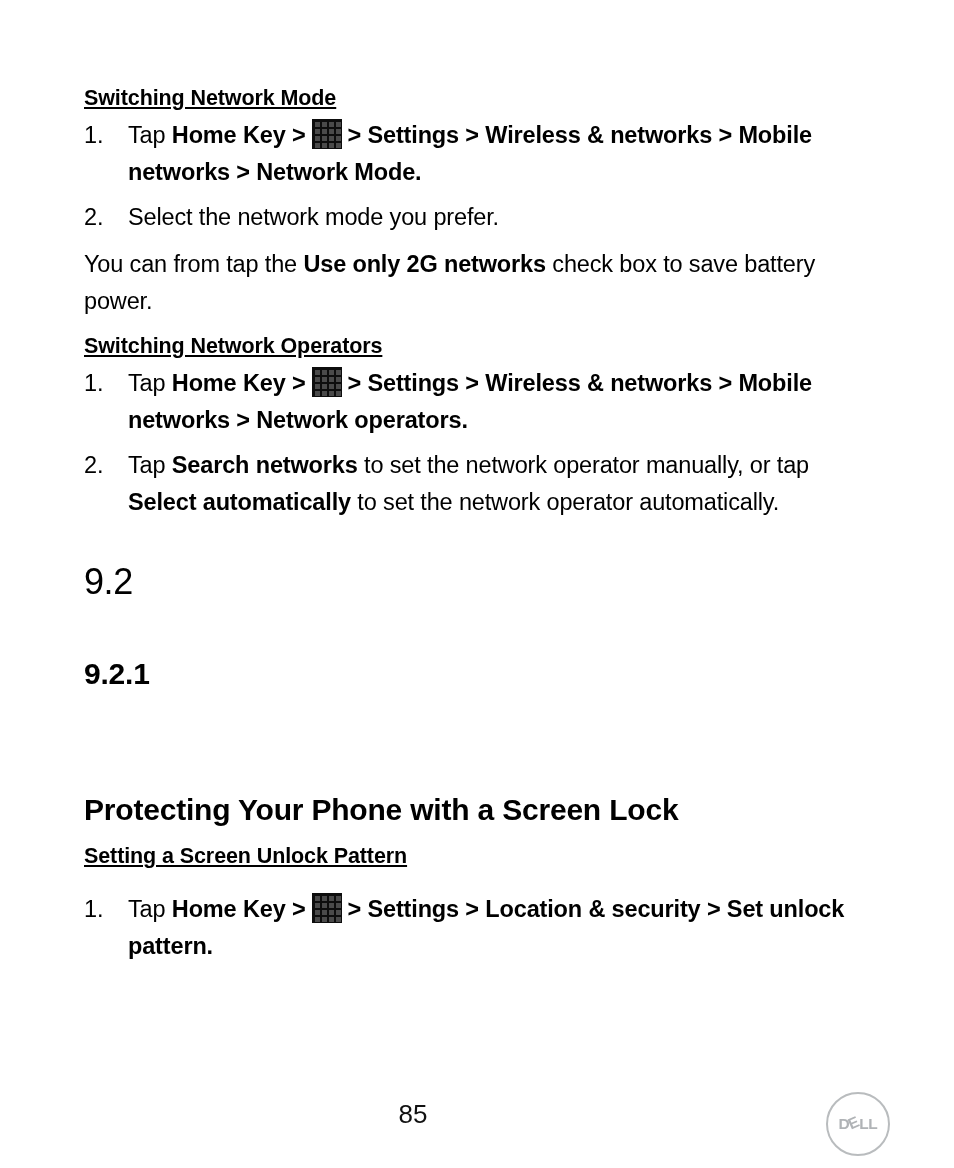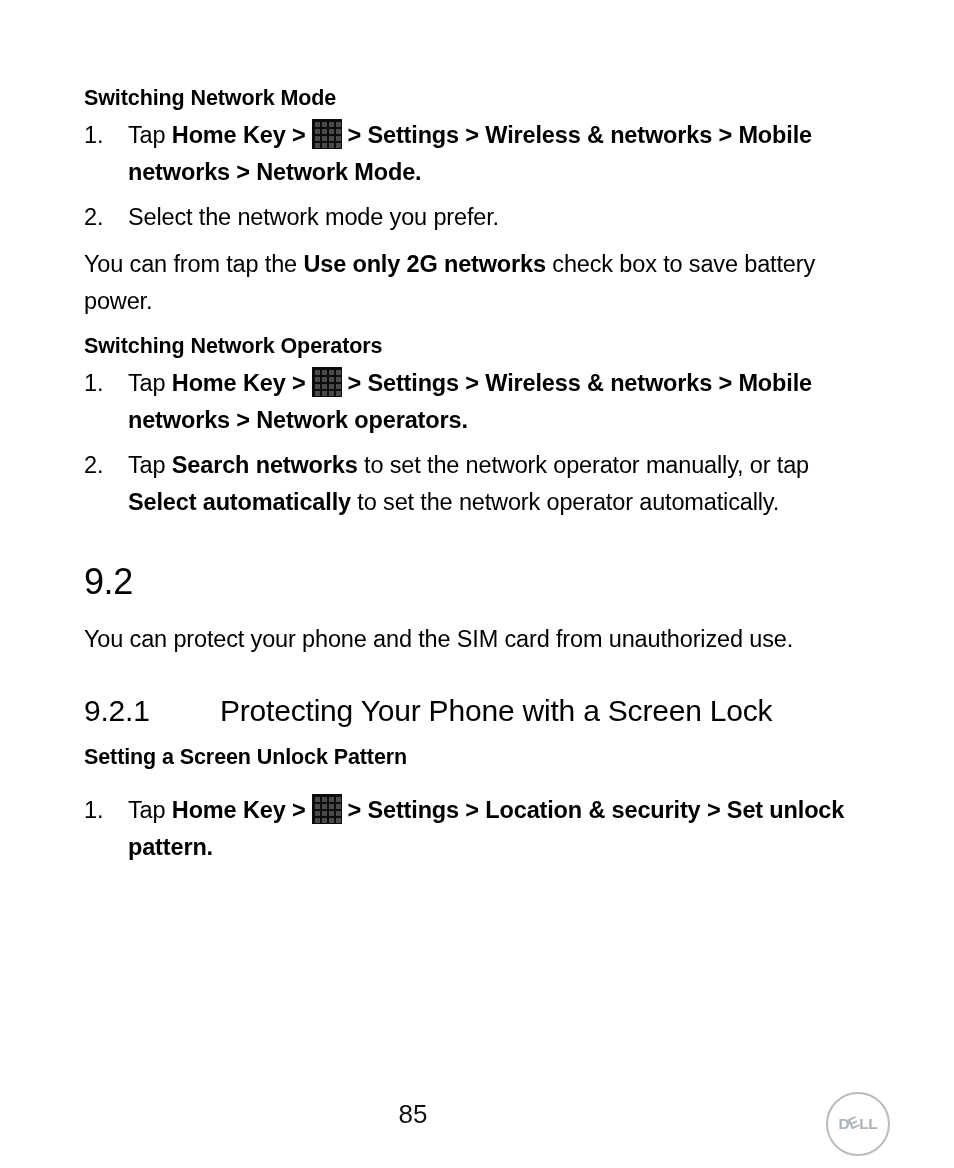--- a/index.html
+++ b/index.html
@@ -31,20 +31,21 @@
     width: 790px;
   }
 
   
   .sub-head {
     font-size: 21.5px;
     font-weight: bold;
     line-height: 28px;
     letter-spacing: -0.1px;
     margin: 0 0 5px 0;
+    text-decoration: underline;
   }
 
   .para {
     font-size: 23.5px;
     font-weight: normal;
     line-height: 37px;
     letter-spacing: -0.15px;
     margin: 0;
   }
 
@@ -53,25 +54,26 @@
     font-weight: normal;
     line-height: 46px;
     letter-spacing: -0.4px;
     margin: 0;
     display: flex;
   }
   .h2 .num { width: 112px; flex: 0 0 112px; }
 
   .h3 {
     font-size: 30px;
-    font-weight: normal;
+    font-weight: bold;
     line-height: 45px;
     letter-spacing: -0.2px;
     margin: 0;
     display: flex;
+    flex-direction: column;
   }
   .h3 .num { width: 136px; flex: 0 0 136px; }
   .h3 .txt { flex: 1 1 auto; }
 
   
   ol.steps {
     list-style: none;
     margin: 0;
     padding: 0;
   }
@@ -222,21 +224,20 @@
     </ol>
 
     <div class="sp-38"></div>
 
     <div class="h2">
       <span class="num">9.2</span>
     </div>
 
     <div class="sp-16"></div>
 
-    <p class="para">You can protect your phone and the SIM card from unauthorized use.</p>
 
     <div class="sp-30"></div>
 
     <div class="h3">
       <span class="num">9.2.1</span>
       <span class="txt">
         <span>Protecting Your Phone with a Screen</span>
         <span>Lock</span>
       </span>
     </div>

